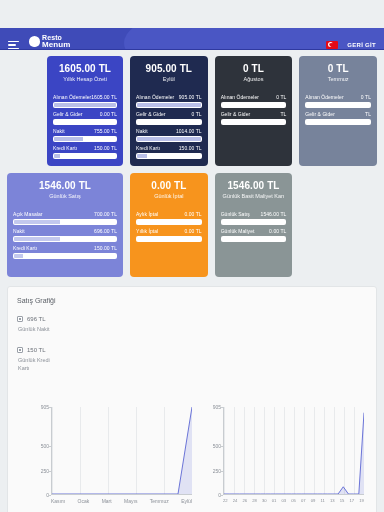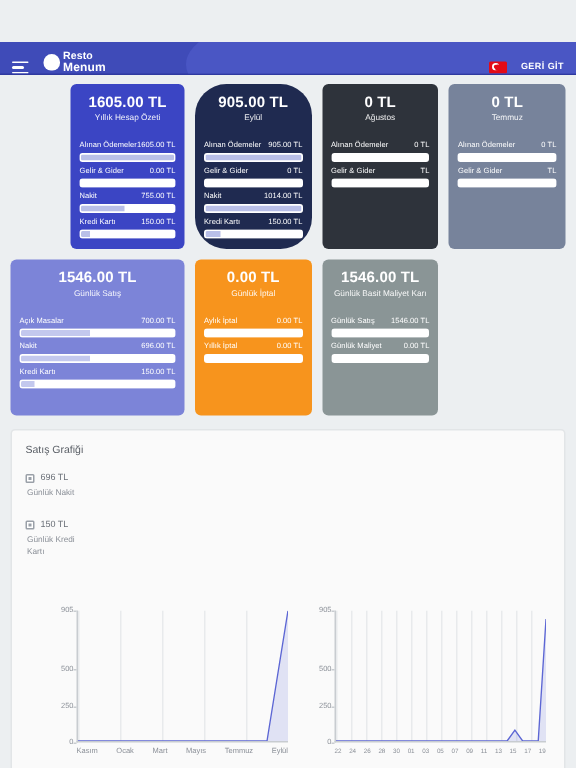--- a/index.html
+++ b/index.html
@@ -98,21 +98,21 @@
   .row-value { white-space: nowrap; font-weight: normal; }
   .bar {
     height: 6px; border-radius: 2px;
     background: #ffffff; margin-top: 2px;
     overflow: hidden; border: 1px solid rgba(255,255,255,.55);
   }
   .bar-fill { height: 100%; }
 
   
   .c-royal   { background: #3b45c4; margin-left: 40px; }
-  .c-navy    { background: #1f2a50; border-radius: 21px; }
+  .c-navy    { background: #1f2a50; }
   .c-dark    { background: #2e333b; }
   .c-slate   { background: #77839b; }
   .c-peri    { background: #7c84d8; }
   .c-orange  { background: #f7941d; }
   .c-gray    { background: #8a9596; }
 
   .c-royal .bar-fill  { background: #b9bfe8; }
   .c-navy .bar-fill   { background: #b9bfe8; }
   .c-peri .bar-fill   { background: #c3c8ee; }
   .c-dark .bar-fill   { background: #ffffff; }

